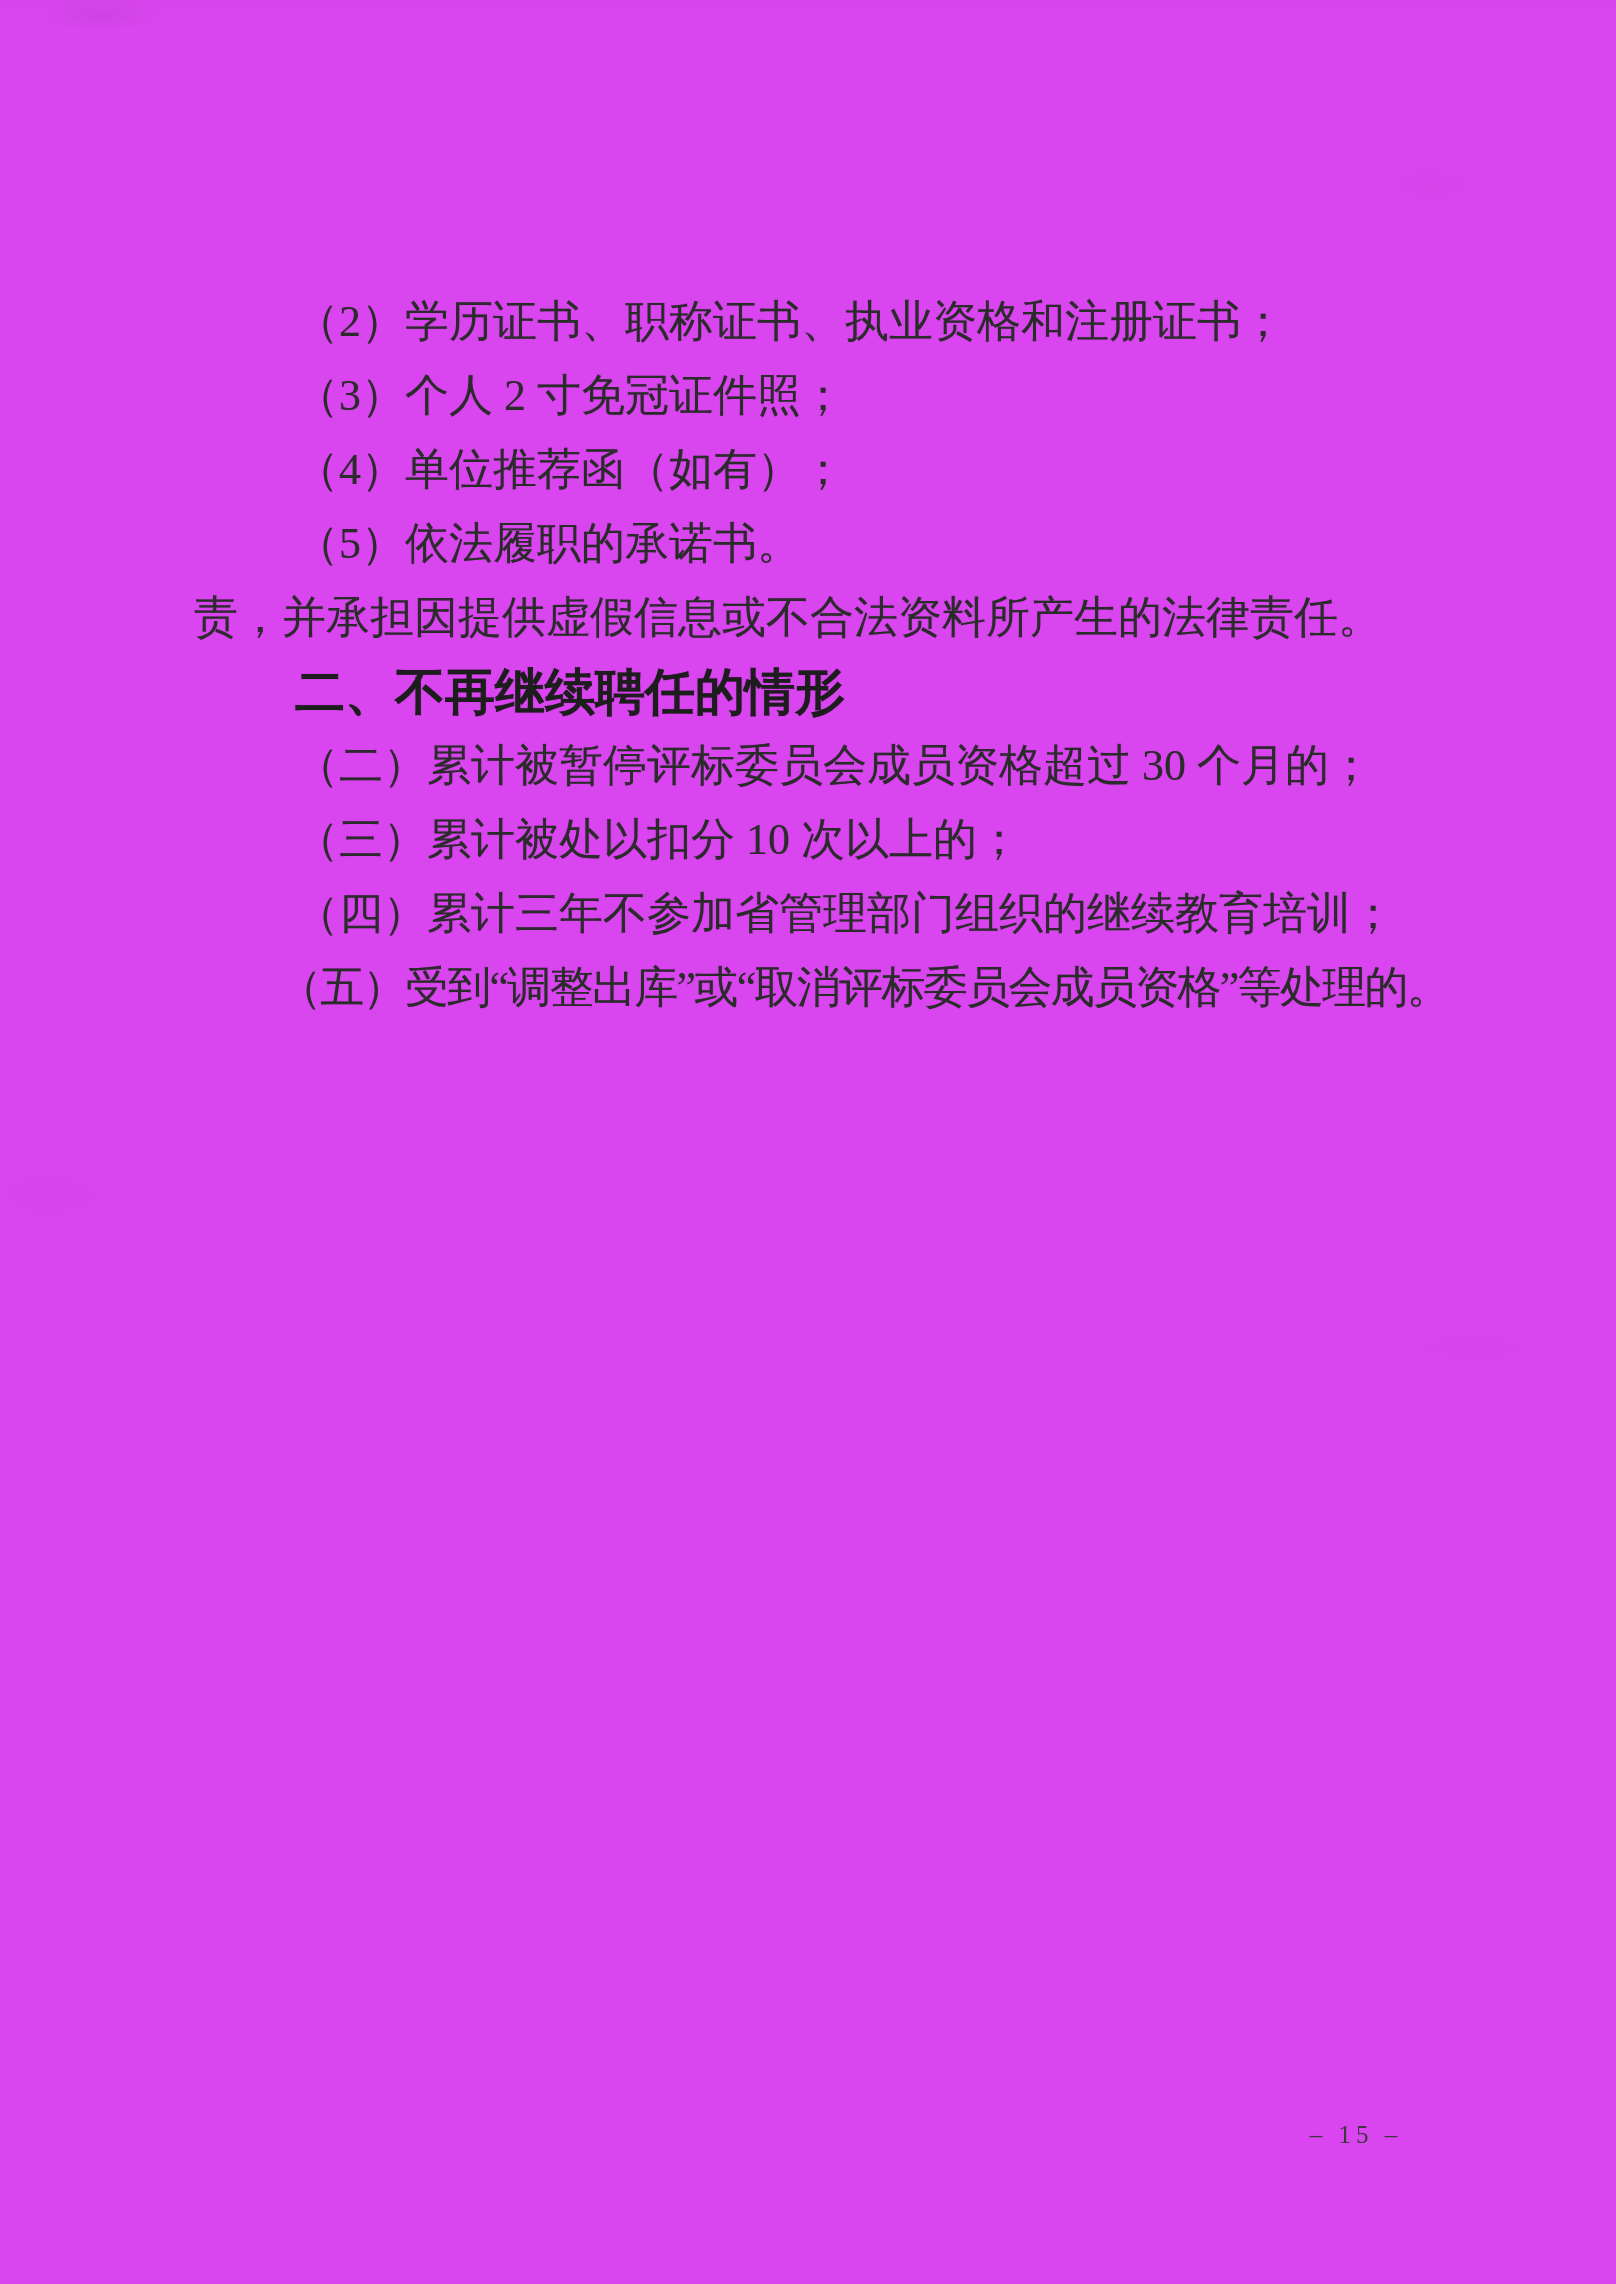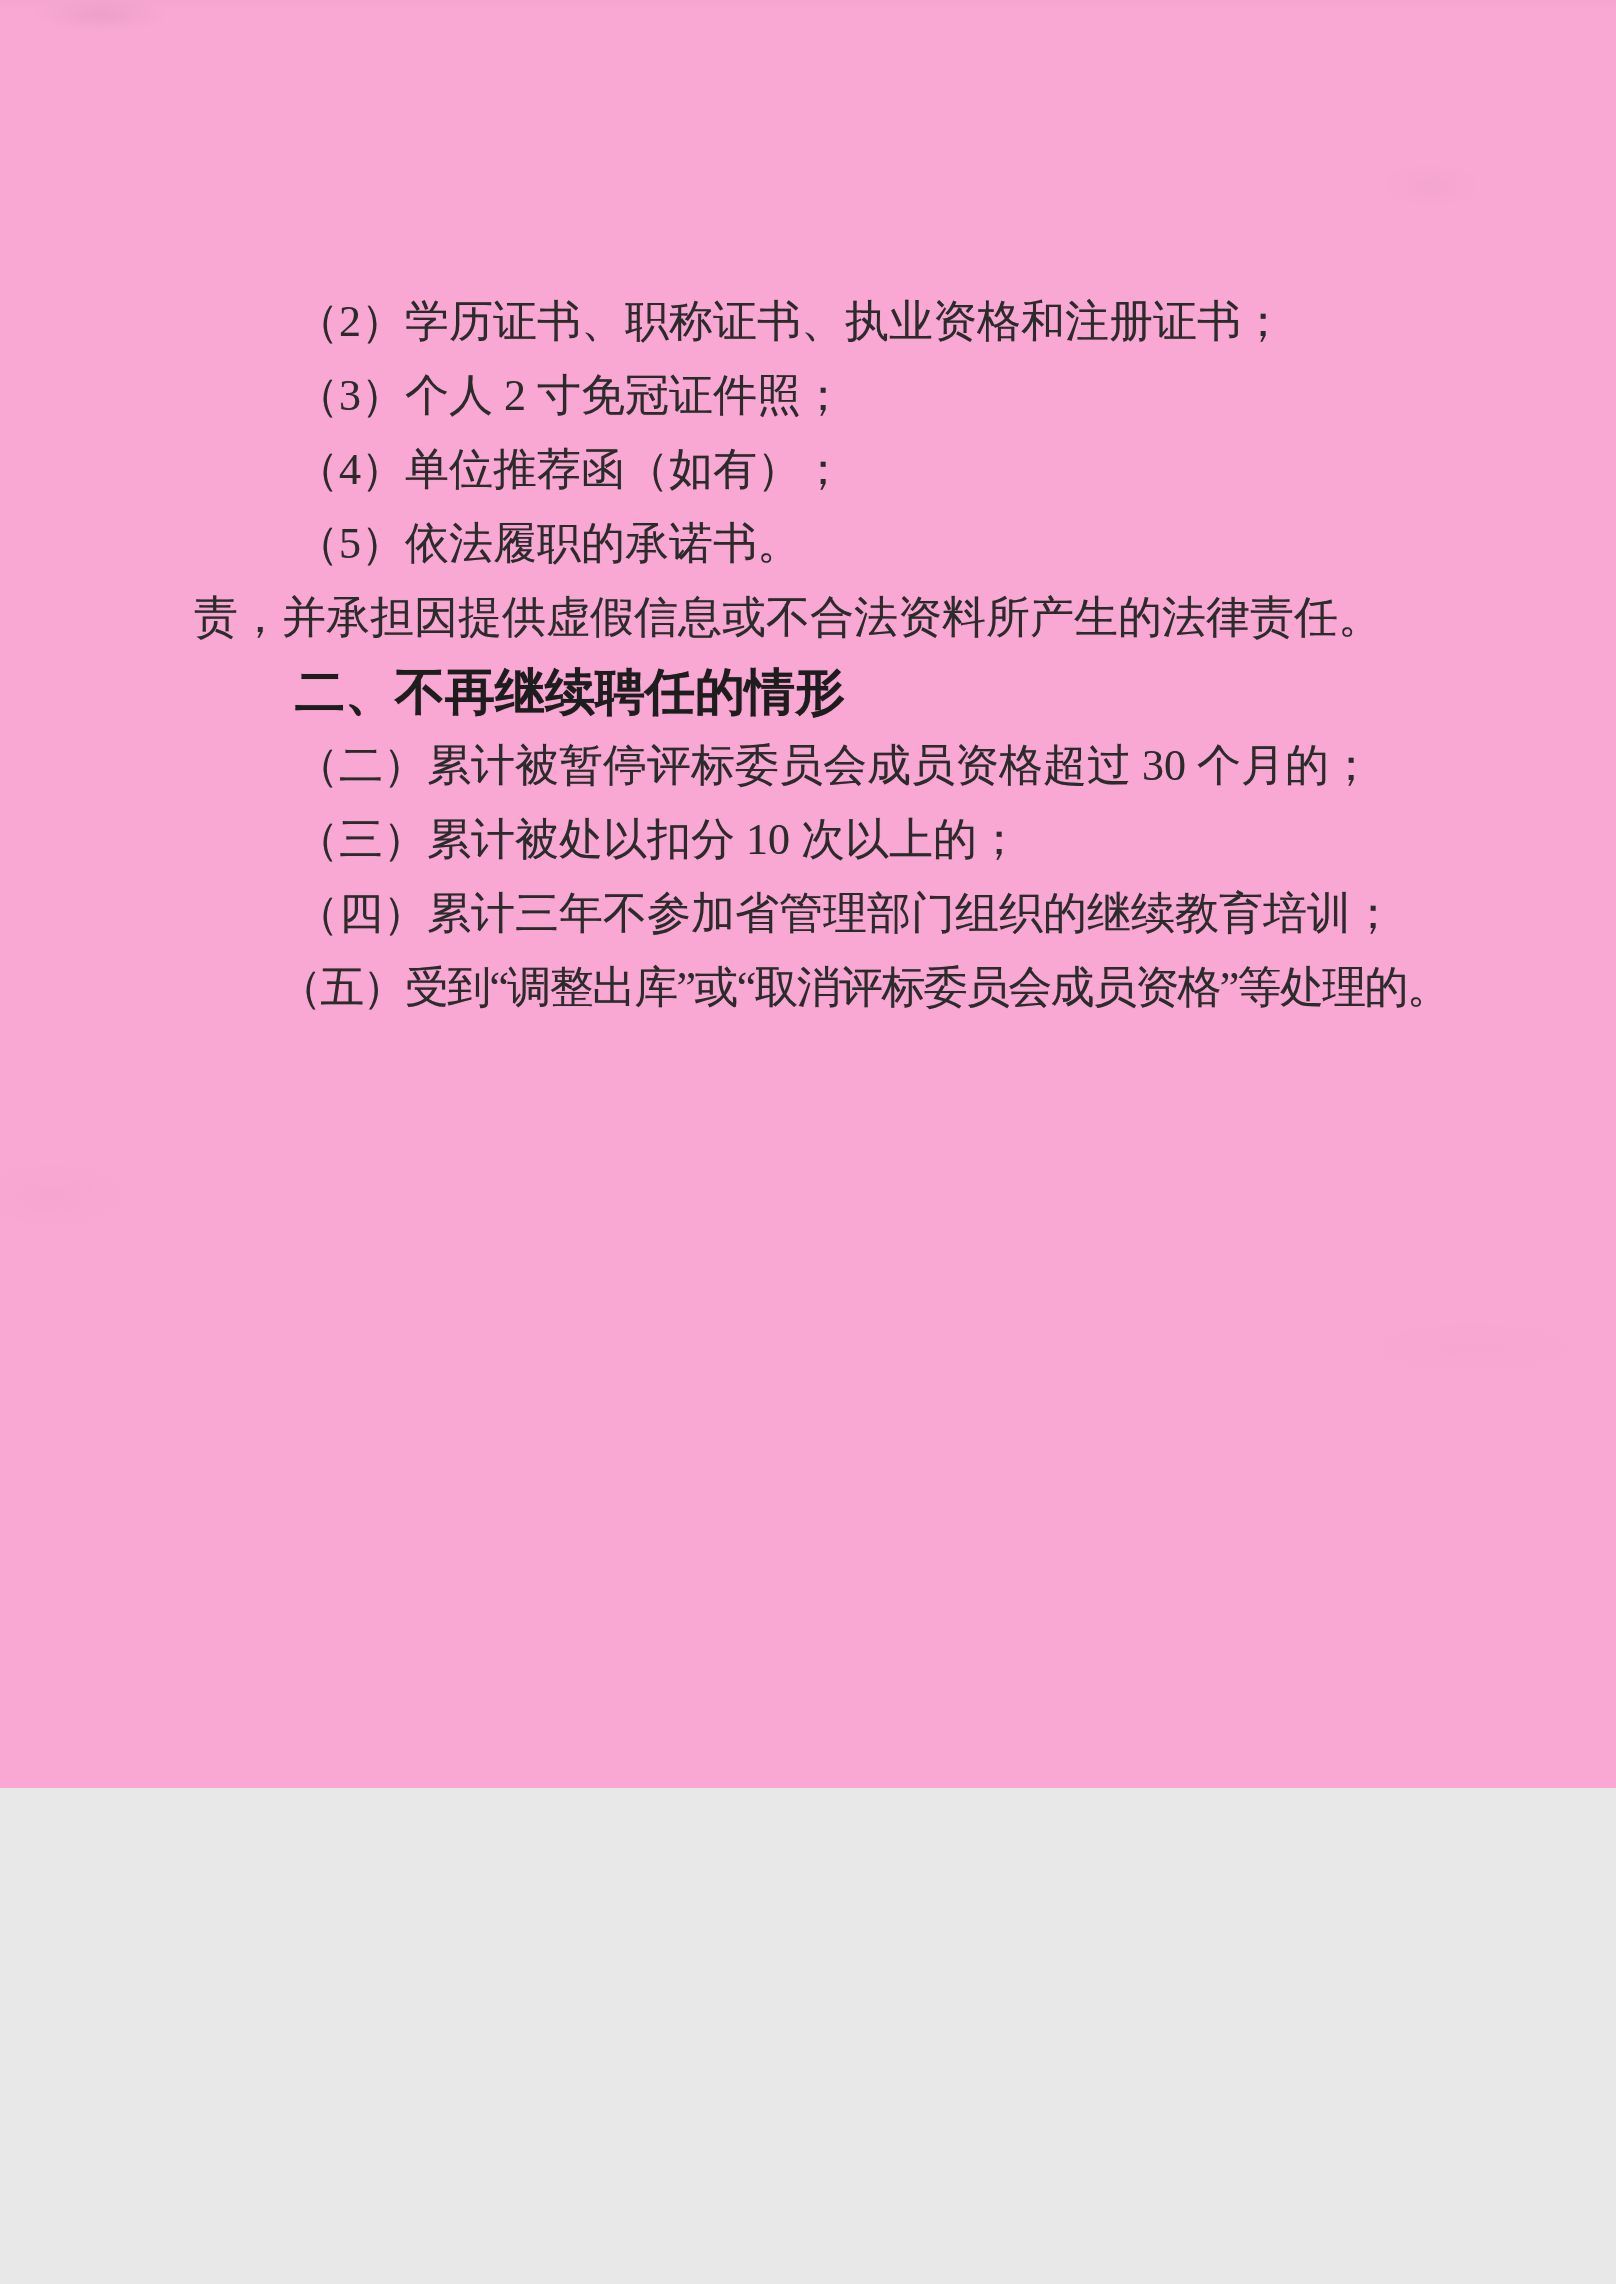--- a/index.html
+++ b/index.html
@@ -3,22 +3,22 @@
 <meta charset="utf-8">
 <style>
   html, body {
     margin: 0;
     padding: 0;
     background: #e8e8e8;
   }
   .page {
     position: relative;
     width: 1616px;
-    height: 1788px;
-    background: #f9a8d4;
+    height: 2284px;
+    background: #d946ef;
     overflow: hidden;
     font-family: "Liberation Serif", "DejaVu Serif", serif;
     color: #2b2b2b;
   }
   
   .page::before {
     content: "";
     position: absolute;
     inset: 0;
     pointer-events: none;

